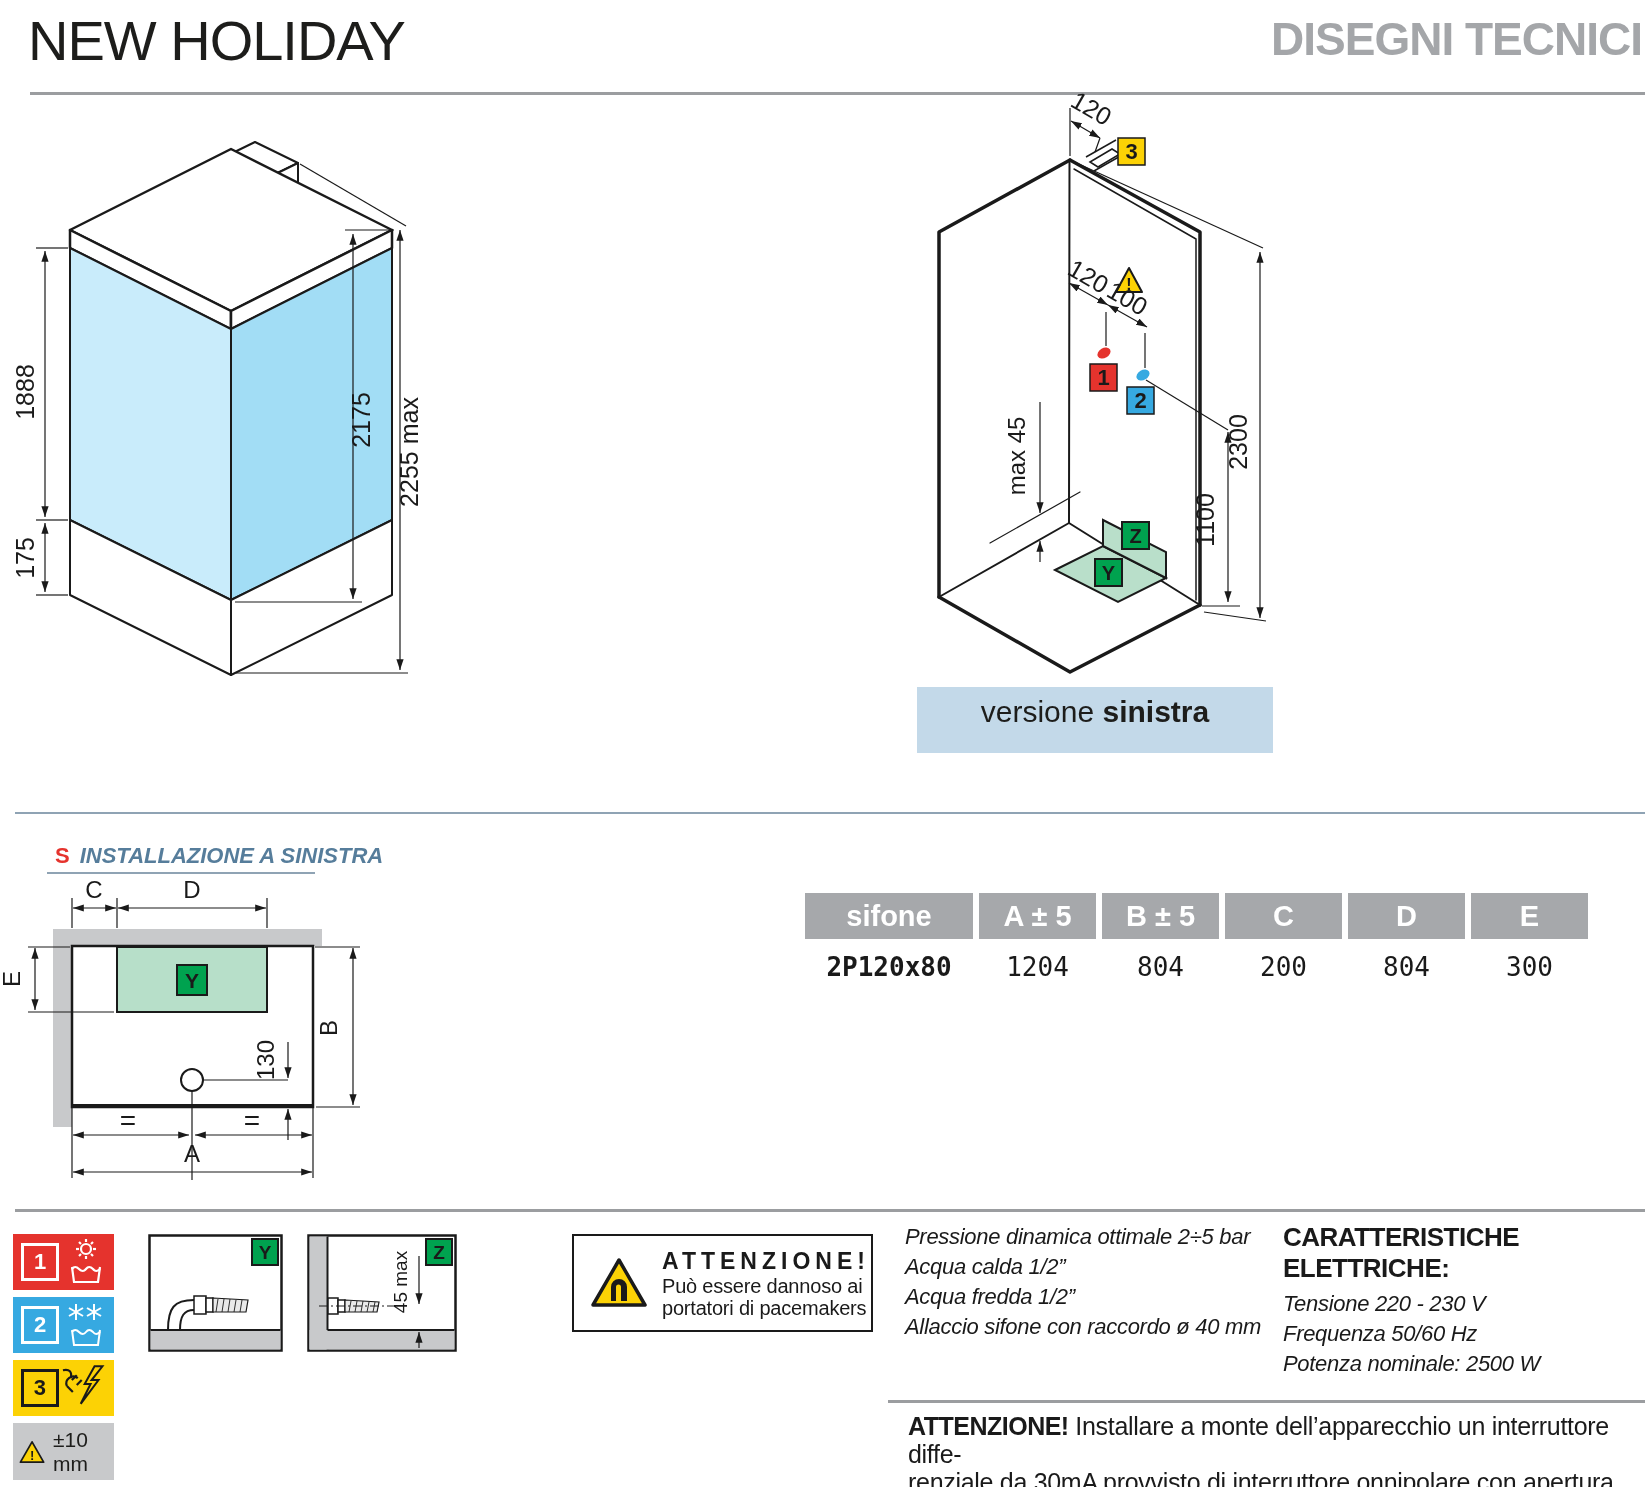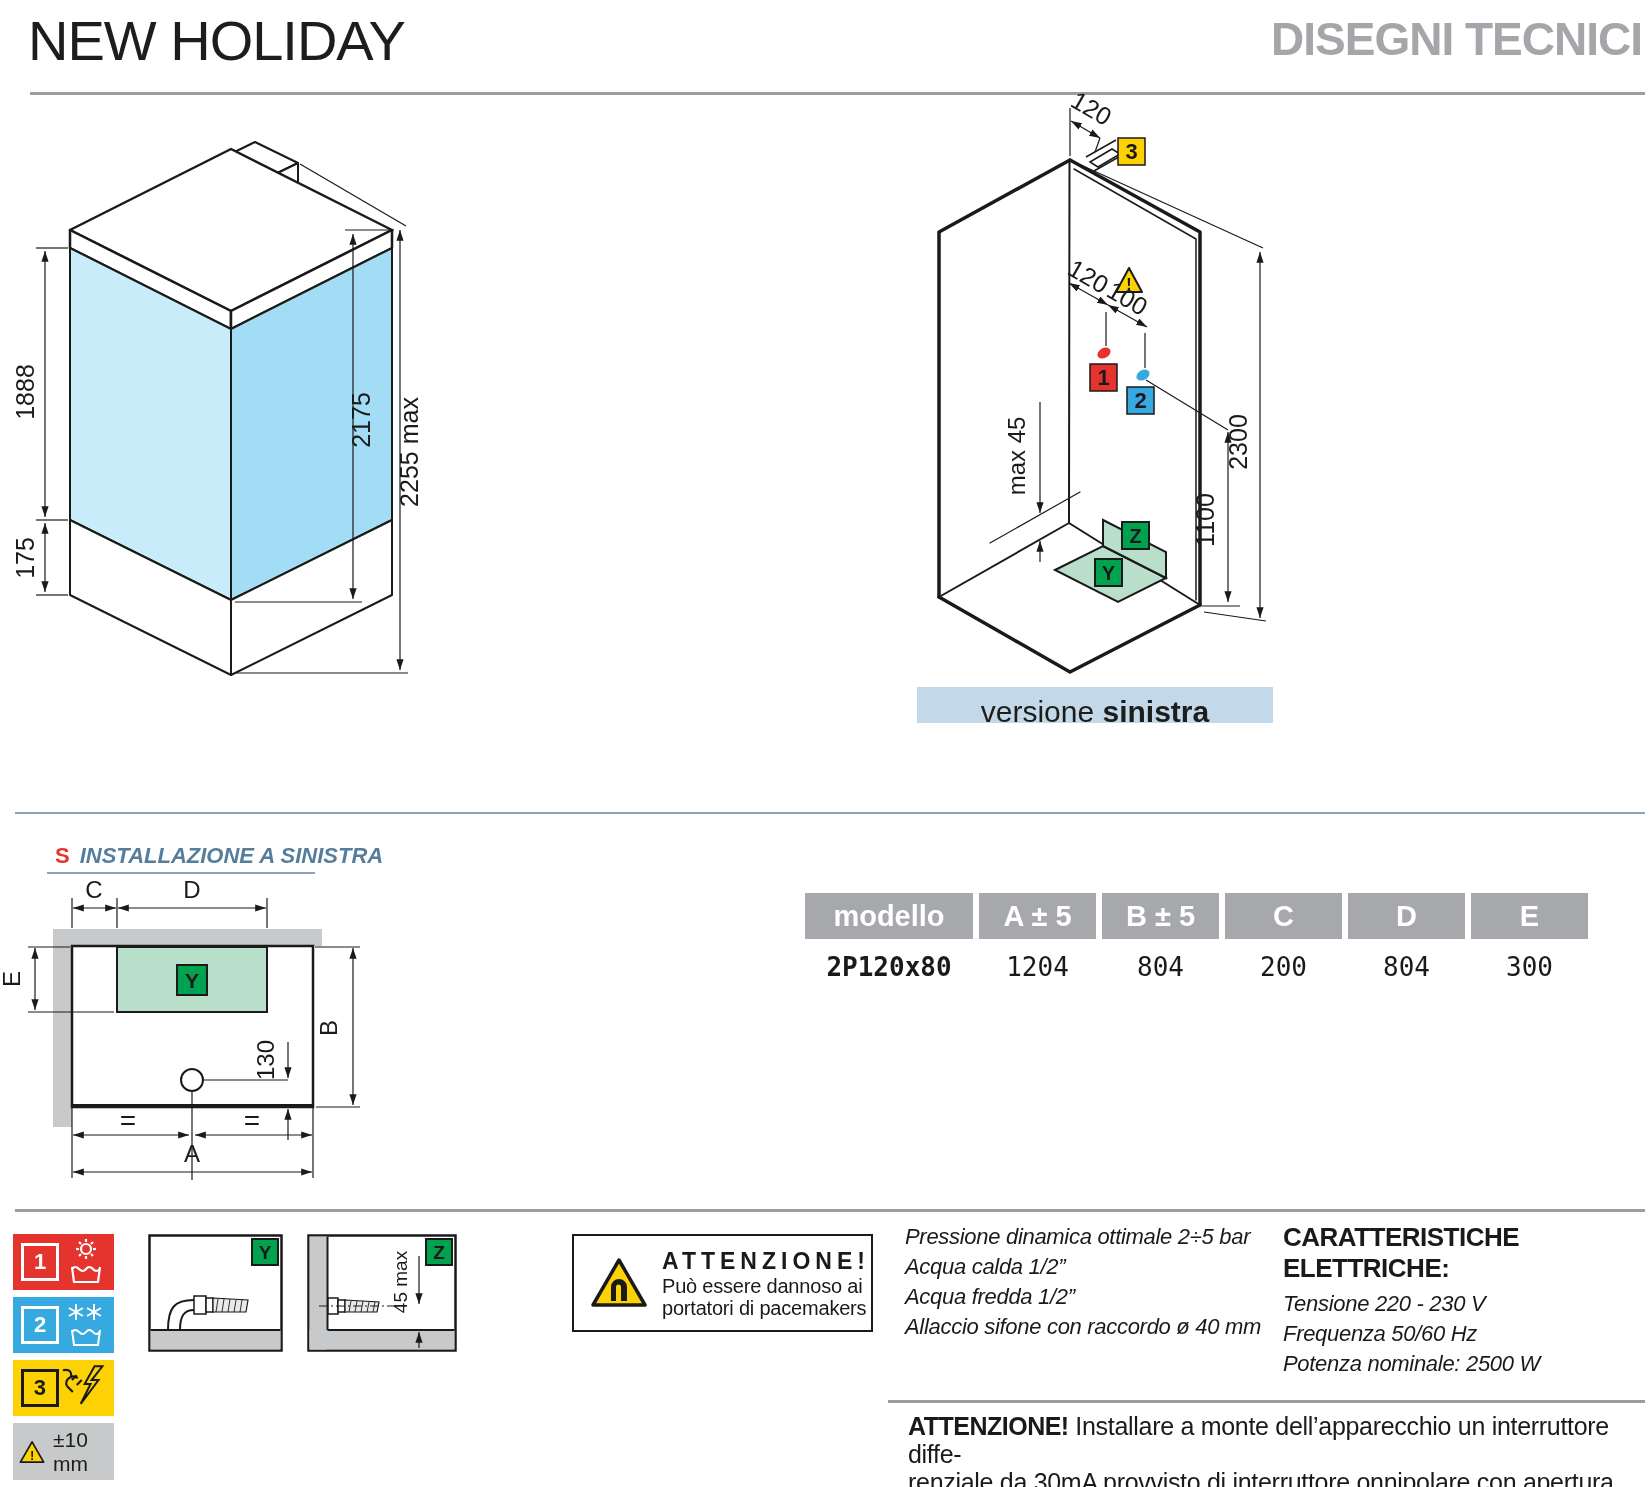--- a/index.html
+++ b/index.html
@@ -189,21 +189,21 @@
     </g>
 
     <text class="dim" x="237" y="26" text-anchor="middle" transform="rotate(30 237 26)">120</text>
     <text class="dim" x="234" y="194" text-anchor="middle" transform="rotate(30 234 194)">120</text>
     <text class="dim" x="273" y="216" text-anchor="middle" transform="rotate(30 273 216)">100</text>
     <text class="dim" x="364" y="430" text-anchor="middle" transform="rotate(-90 364 430)">1100</text>
     <text class="dim" x="397" y="352" text-anchor="middle" transform="rotate(-90 397 352)">2300</text>
     <text class="diml" x="175" y="366" text-anchor="middle" transform="rotate(-90 175 366)">max 45</text>
   </svg>
 
-  <div class="abs banner" style="left:917px;top:687px;width:356px;height:36px;">
+  <div class="abs banner" style="left:917px;top:687px;width:356px;height:66px;">
     <span>versione </span><b>sinistra</b>
   </div>
 
   <div class="rule-blue" style="left:15px;top:812px;width:1630px;height:2px;"></div>
 
   <div class="abs plan-head" style="left:55px;top:843px;">
     <span class="s">S</span><span class="t">INSTALLAZIONE A SINISTRA</span>
   </div>
   <div class="rule-blue" style="left:47px;top:872px;width:268px;height:2px;"></div>
 
@@ -255,21 +255,21 @@
     <text class="diml" x="20" y="139" text-anchor="middle" transform="rotate(-90 20 139)">E</text>
     <text class="diml" x="337" y="188" text-anchor="middle" transform="rotate(-90 337 188)">B</text>
     <text class="diml" x="274" y="220" text-anchor="middle" transform="rotate(-90 274 220)">130</text>
     <text x="128" y="290" text-anchor="middle" font-size="28">=</text>
     <text x="252" y="290" text-anchor="middle" font-size="28">=</text>
     <text class="diml" x="192" y="322" text-anchor="middle">A</text>
   </svg>
 
   <div class="abs" style="left:805px;top:893px;width:833px;">
     <div class="tbl">
-      <div class="hcell w0">modello</div>
+      <div class="hcell w0">sifone</div>
       <div class="hcell w1">A ± 5</div>
       <div class="hcell w1">B ± 5</div>
       <div class="hcell w1">C</div>
       <div class="hcell w1">D</div>
       <div class="hcell w1">E</div>
     </div>
     <div class="trow">
       <div class="dcell w0 model">2P120x80</div>
       <div class="dcell w1">1204</div>
       <div class="dcell w1">804</div>

